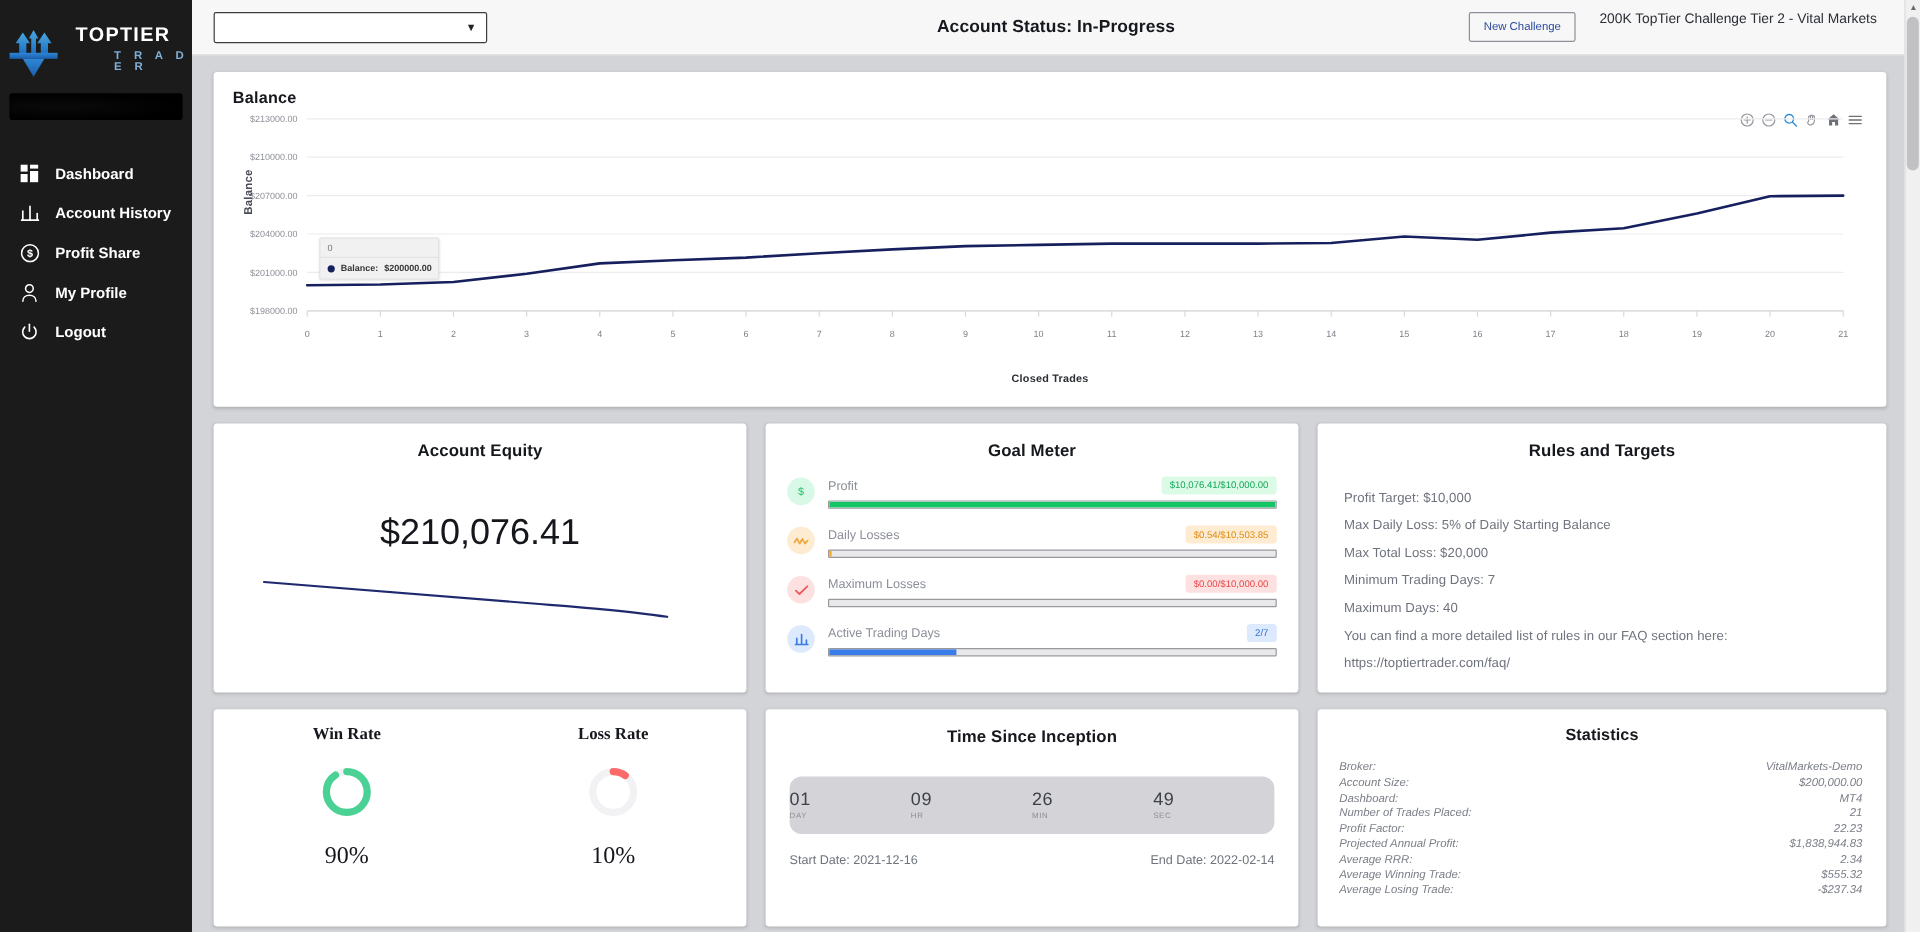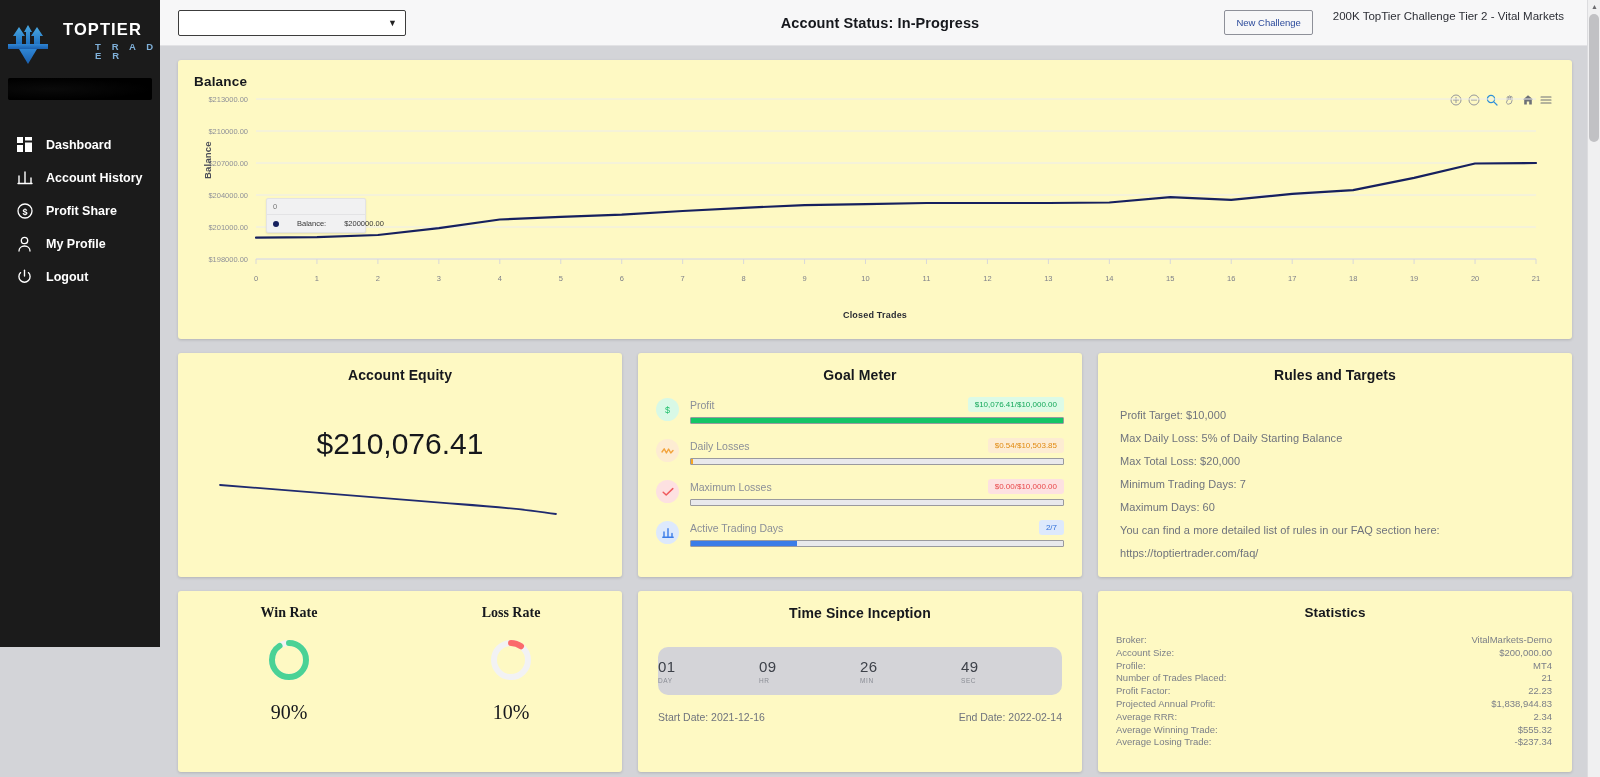--- a/index.html
+++ b/index.html
@@ -6,21 +6,21 @@
   html, body {
     width: 1600px; height: 777px;
     overflow: hidden;
     font-family: "Liberation Sans", sans-serif;
     background: #d3d4d8;
   }
   #app { position: relative; width: 1600px; height: 777px; display: flex; }
 
   
   .sidebar {
-    width: 160px; height: 647px; flex: 0 0 160px;
+    width: 160px; height: 777px; flex: 0 0 160px;
     background: #1b1b1b; color: #fff;
     display: flex; flex-direction: column;
   }
   .logo-wrap { padding: 14px 0 6px 0; display: flex; justify-content: center; }
   .logo { display: flex; align-items: center; gap: 7px; }
   .logo-mark { width: 56px; height: 54px; position: relative; }
   .logo-text { display: flex; flex-direction: column; line-height: 1; }
   .logo-top {
     font-size: 16.5px; font-weight: 700; letter-spacing: 1.1px; color: #fff;
   }
@@ -84,21 +84,21 @@
   }
   .vscroll-thumb {
     position: absolute; top: 14px; left: 1px; width: 10px; height: 128px;
     background: #c1c1c4; border-radius: 6px;
   }
   .vscroll-arrow { position:absolute; left:3px; font-size:7px; color:#6a6a6e; }
 
   .content { padding: 14px 28px 0 18px; height: 731px; }
 
   .card {
-    background: #fef9c3; border-radius: 3px;
+    background: #ffffff; border-radius: 3px;
     box-shadow: 0 1px 3px rgba(0,0,0,0.16);
   }
 
   
   .balance-card { height: 279px; padding: 14px 16px 4px 16px; position: relative; }
   .balance-title { font-size: 13.5px; font-weight: 700; color: #16181d; letter-spacing: .2px; }
   .chart-toolbar {
     position: absolute; top: 33px; right: 20px;
     display: flex; align-items: center; gap: 5px;
   }
@@ -113,21 +113,21 @@
     position: absolute; bottom: -4px; left: 0; right: 0; text-align: center;
     font-size: 9px; font-weight: 700; color: #2b2d34; letter-spacing: .2px;
   }
   .tooltip {
     position: absolute; left: 72px; top: 107px; width: 100px;
     background: #f1f1f2; border: 1px solid #e3e3e5; border-radius: 2px;
     font-size: 8px; color: #444; box-shadow: 0 1px 2px rgba(0,0,0,.1);
     z-index: 5;
   }
   .tooltip-head { padding: 3px 6px; border-bottom: 1px solid #e3e3e5; color: #767676; font-size: 7.5px; }
-  .tooltip-body { padding: 4px 6px; display:flex; align-items:center; gap: 18px; font-size: 7.5px; color: #373737;}
+  .tooltip-body { padding: 4px 6px; display:flex; align-items:center; gap: 5px; font-size: 7.5px; color: #373737; font-weight: bold;}
   .tt-dot { width: 6px; height: 6px; border-radius: 50%; background: #16205e; flex: 0 0 6px; }
 
   
   .row { display: flex; gap: 16px; margin-top: 14px; }
   .col-left  { width: 444px; flex: 0 0 444px; }
   .col-mid   { width: 444px; flex: 0 0 444px; }
   .col-right { flex: 1; }
 
   .r2 .card { height: 224px; }
   .card-title {
@@ -175,21 +175,21 @@
   .timer-bar {
     margin: 26px 20px 0 20px; height: 48px; background: #d4d4d8; border-radius: 10px;
     display: flex; align-items: center;
   }
   .timer-cell { flex: 1; }
   .timer-num { font-size: 15px; color: #3d4149; letter-spacing: .5px; }
   .timer-unit { font-size: 6.5px; color: #8a8d95; letter-spacing: .6px; margin-top: 2px; }
   .dates { display: flex; justify-content: space-between; padding: 16px 20px 0 20px; }
   .dates span { font-size: 10.5px; color: #6f737d; }
 
-  .stats-list { padding: 14px 20px 0 18px; }
+  .stats-list { padding: 14px 20px 0 18px; font-style: italic; }
   .stat-row { display: flex; justify-content: space-between; font-size: 9.5px; color: #7b7f88; line-height: 12.8px; }
   .stat-row .v { color: #7b7f88; }
 </style>
 </head>
 <body>
 
 <div id="app">
 
   <aside class="sidebar">
     <div class="logo-wrap">
@@ -498,21 +498,21 @@
             </div>
         </div>
 
         <div class="card col-right">
           <div class="card-title">Rules and Targets</div>
           <div class="rules-list" id="rules-list">
               <p>Profit Target: $10,000</p>
               <p>Max Daily Loss: 5% of Daily Starting Balance</p>
               <p>Max Total Loss: $20,000</p>
               <p>Minimum Trading Days: 7</p>
-              <p>Maximum Days: 60</p>
+              <p>Maximum Days: 40</p>
               <p>You can find a more detailed list of rules in our FAQ section here:</p>
               <p>https://toptiertrader.com/faq/</p>
             </div>
         </div>
       </div>
 
       <div class="row r3">
 
         <div class="card col-left">
           <div class="rate-wrap">
@@ -570,21 +570,21 @@
           <div class="stats-list" id="stats-list">
               <div class="stat-row">
                 <span class="k">Broker:</span>
                 <span class="v">VitalMarkets-Demo</span>
               </div>
               <div class="stat-row">
                 <span class="k">Account Size:</span>
                 <span class="v">$200,000.00</span>
               </div>
               <div class="stat-row">
-                <span class="k">Profile:</span>
+                <span class="k">Dashboard:</span>
                 <span class="v">MT4</span>
               </div>
               <div class="stat-row">
                 <span class="k">Number of Trades Placed:</span>
                 <span class="v">21</span>
               </div>
               <div class="stat-row">
                 <span class="k">Profit Factor:</span>
                 <span class="v">22.23</span>
               </div>

